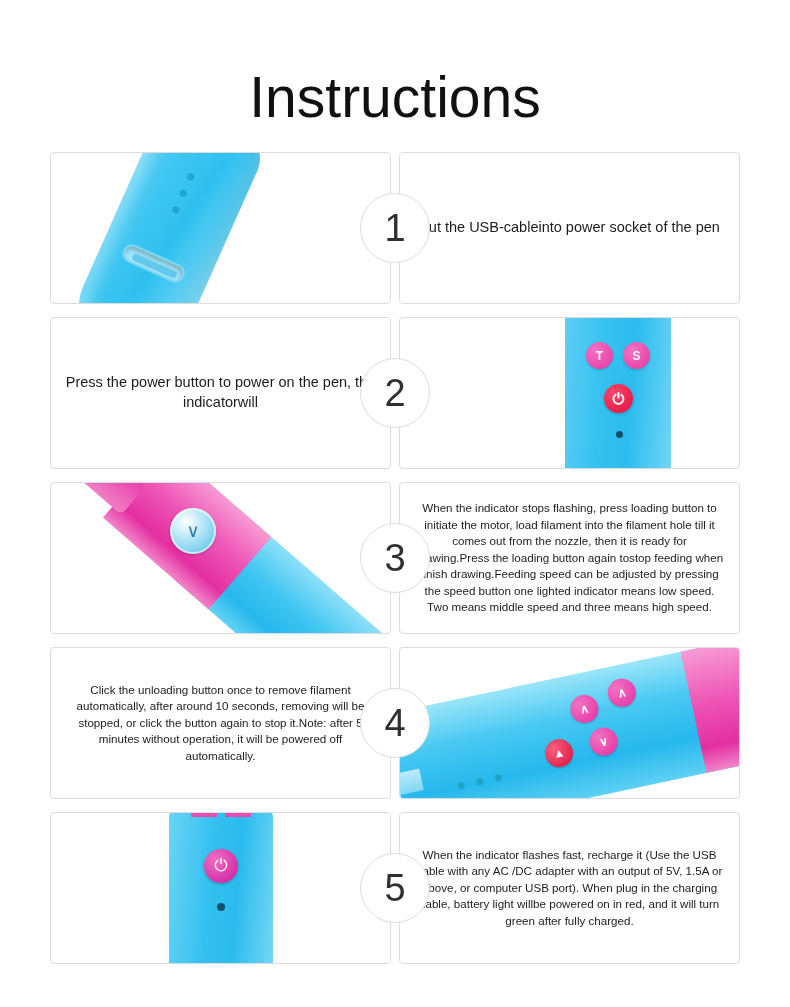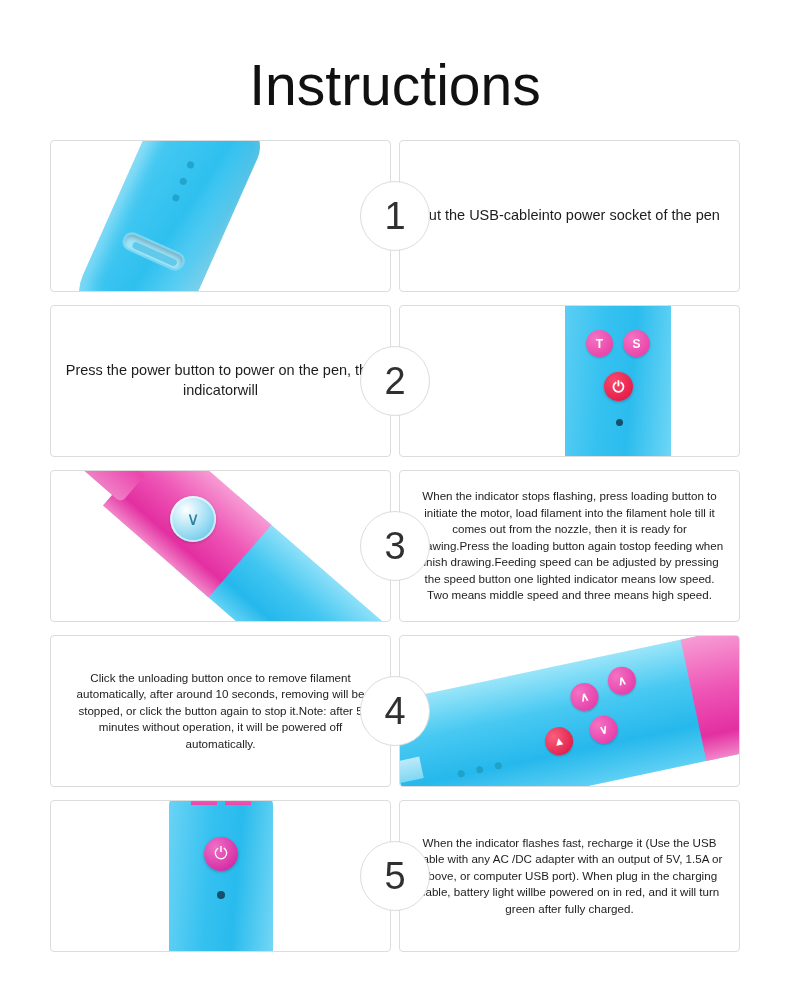--- a/index.html
+++ b/index.html
@@ -19,21 +19,21 @@
   .page {
     width: 790px;
     height: 1007px;
     position: relative;
   }
   .page-title {
     text-align: center;
     font-size: 57px;
     font-weight: 400;
     letter-spacing: 0px;
-    margin: 0;
+    margin: 12px;
     padding-top: 52px;
     color: #111111;
     font-family: "Liberation Sans", sans-serif;
   }
   .steps {
     margin-top: 22px;
     padding: 0 50px;
   }
   .step-row {
     position: relative;

